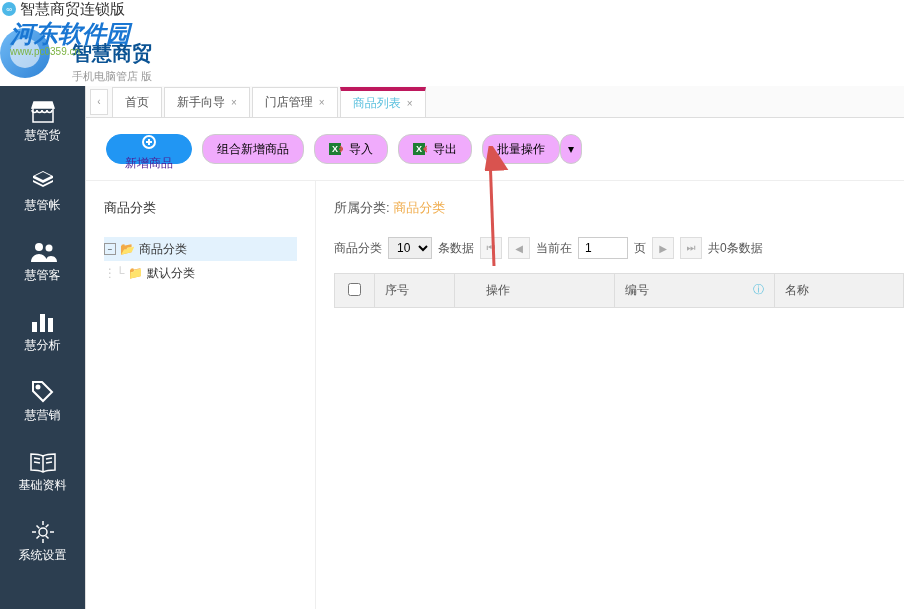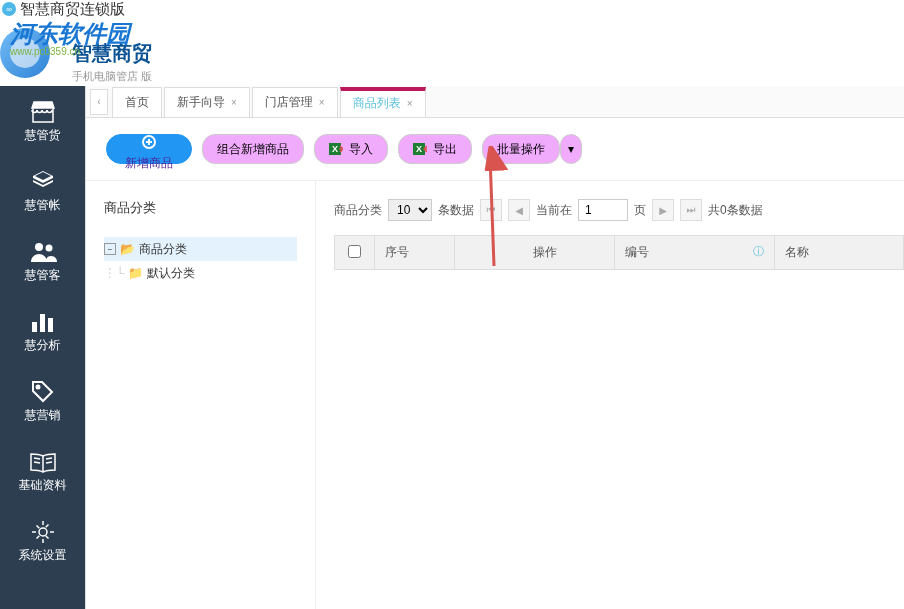--- a/index.html
+++ b/index.html
@@ -247,20 +247,24 @@
           </div>
           <div class="tree-row">
             <span class="tree-indent tree-line">⋮└</span>
             <span class="tree-folder">📁</span>
             <span>默认分类</span>
           </div>
         </div>
       </div>
 
       <div class="right-panel">
+        <div class="filter-row">
+          <span>所属分类:</span>
+          <span class="highlight">商品分类</span>
+        </div>
 
         <div class="pagination-row">
           <span>商品分类</span>
           <select class="page-select">
             <option>10</option>
           </select>
           <span>条数据</span>
           <span class="page-btn">⏮</span>
           <span class="page-btn">◀</span>
           <span>当前在</span>
@@ -273,21 +277,21 @@
           </span>
         </div>
 
         <table class="data-table">
           <thead>
             <tr>
               <th class="check-col">
                 <input type="checkbox" style="">
               </th>
               <th style="width:80px;">序号</th>
-              <th style="width:160px; text-align:center;padding-left:31px;">操作</th>
+              <th style="width:160px; padding-left:31px;">操作</th>
               <th style="width:160px;">
                 <span>编号</span>
                 <span class="info-icon" style="float:right;">ⓘ</span>
               </th>
               <th>名称</th>
             </tr>
           </thead>
         </table>
       </div>
     </div>

